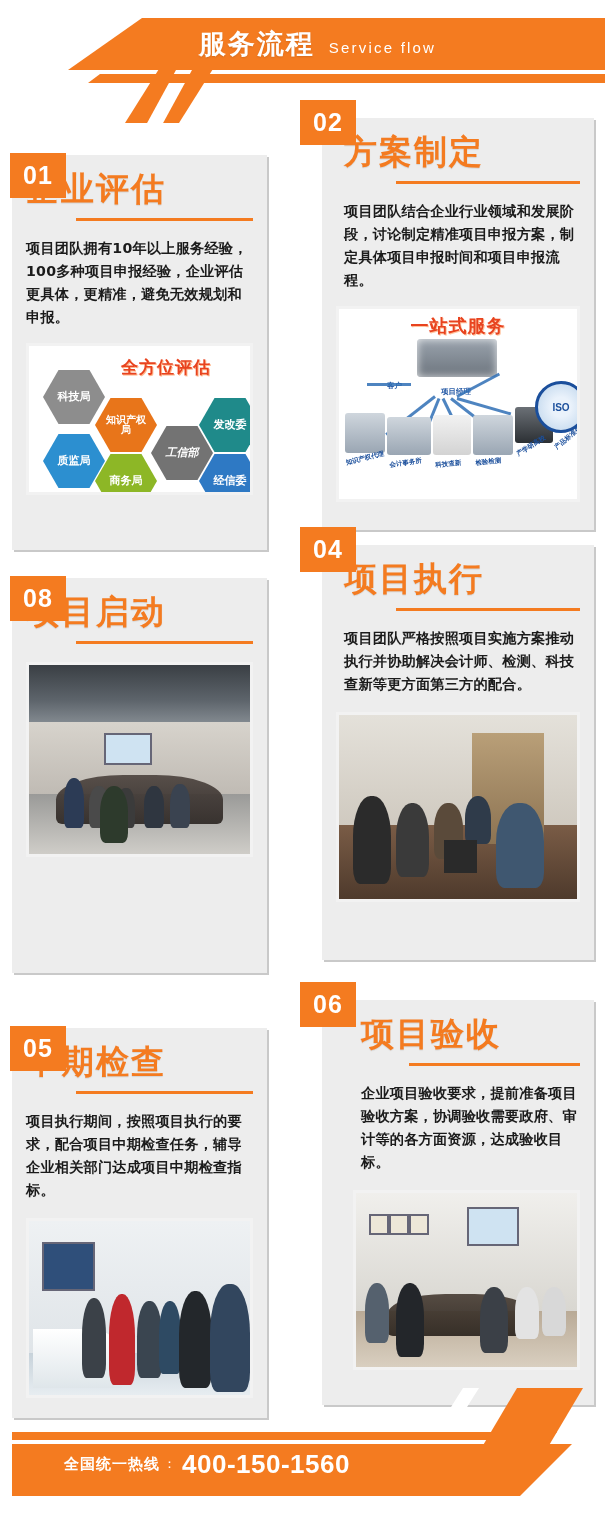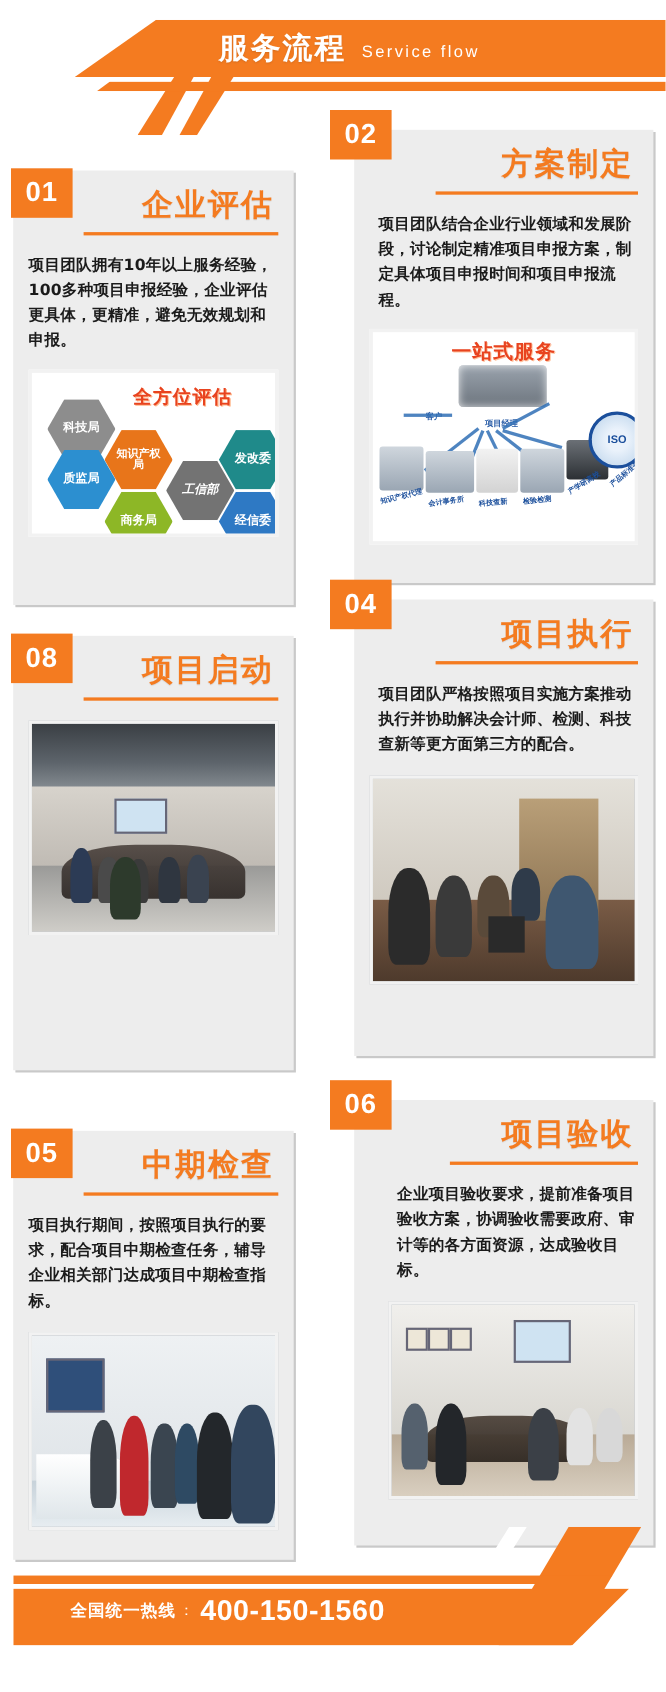--- a/index.html
+++ b/index.html
@@ -57,22 +57,22 @@
 
   .badge{
     position:absolute;width:56px;height:45px;background:#F47B20;
     color:#ffffff;font-size:25px;font-weight:bold;
     display:flex;align-items:center;justify-content:center;
     letter-spacing:1px;
   }
 
   .card-inner{padding:0 14px 12px 14px;}
   .card-title{
-    color:#F47B20;font-size:28px;font-weight:bold;letter-spacing:2px;
-    text-align:right;padding-top:12px;padding-right:4px;
+    color:#F47B20;font-size:33px;font-weight:bold;letter-spacing:2px;
+    text-align:left;padding-top:12px;padding-right:4px;
     text-shadow:0 1px 1px rgba(0,0,0,.10);
     font-family:Liberation Mono, monospace;
   }
   .title-rule{
     height:3px;background:#F47B20;margin:6px 0 0 auto;width:78%;
   }
   .card-body{
     color:#1b1b1b;font-size:14.2px;line-height:1.62;
     letter-spacing:.2px;margin-top:16px;font-weight:bold;
     font-family:"DejaVu Sans","Liberation Sans",sans-serif;
@@ -199,21 +199,21 @@
       <div class="title-rule"></div>
       <div class="card-body">项目团队拥有10年以上服务经验，100多种项目申报经验，企业评估更具体，更精准，避免无效规划和申报。</div>
       <div class="hexwrap" style="height:152px;margin-top:14px;">
         <div class="hex-title" style="left:92px;top:10px;">全方位评估</div>
         <div class="hex" style="left:14px;top:24px;background:#8d8d8d;">
             <span>科技局</span>
           </div>
         <div class="hex two" style="left:66px;top:52px;background:#E8751A;">
             <span style="display:block;width:40px;">知识产权局</span>
           </div>
-        <div class="hex" style="left:14px;top:70px;background:#2C8FD0;justify-content:center;">
+        <div class="hex" style="left:14px;top:88px;background:#2C8FD0;justify-content:center;">
             <span>质监局</span>
           </div>
         <div class="hex" style="left:122px;top:80px;background:#737373;font-style:italic;">
             <span>工信部</span>
           </div>
         <div class="hex" style="left:66px;top:108px;background:#8DB726;">
             <span>商务局</span>
           </div>
         <div class="hex" style="left:170px;top:52px;background:#1F8A8A;">
             <span>发改委</span>

